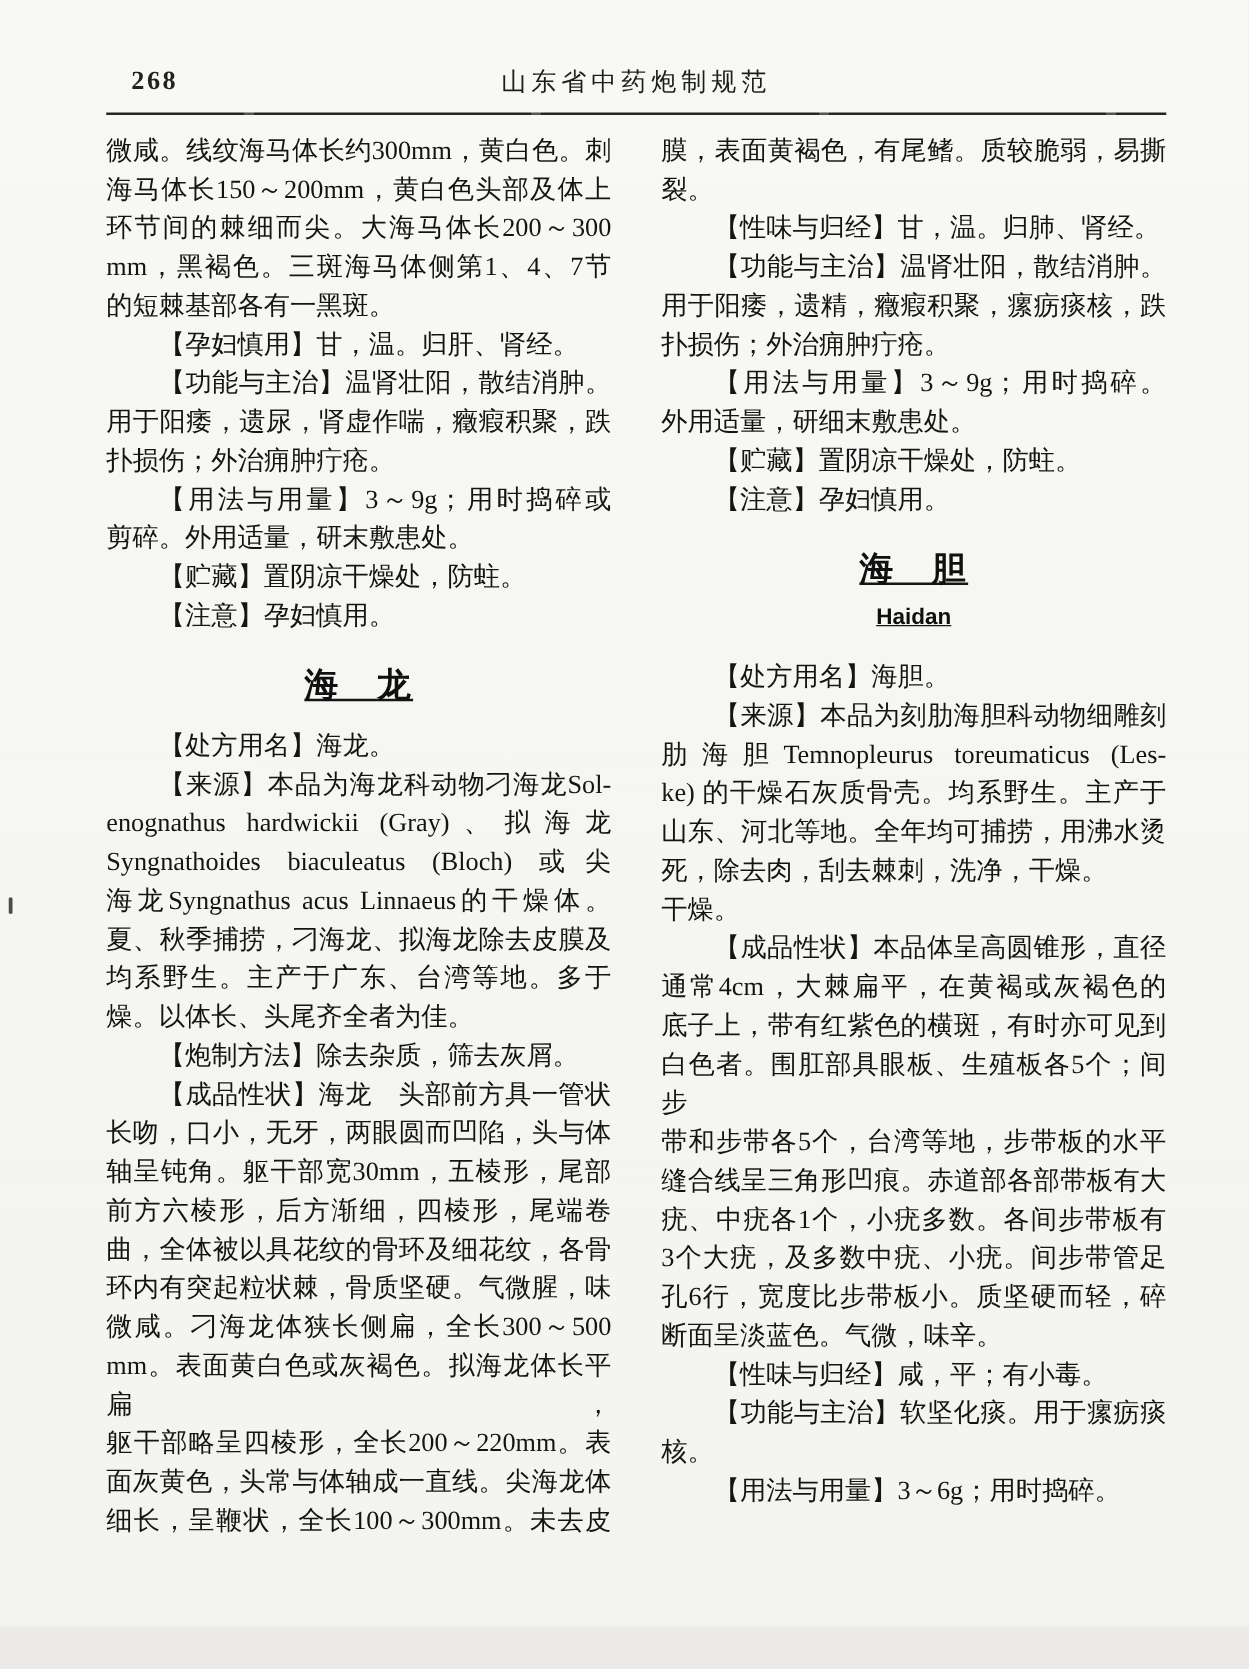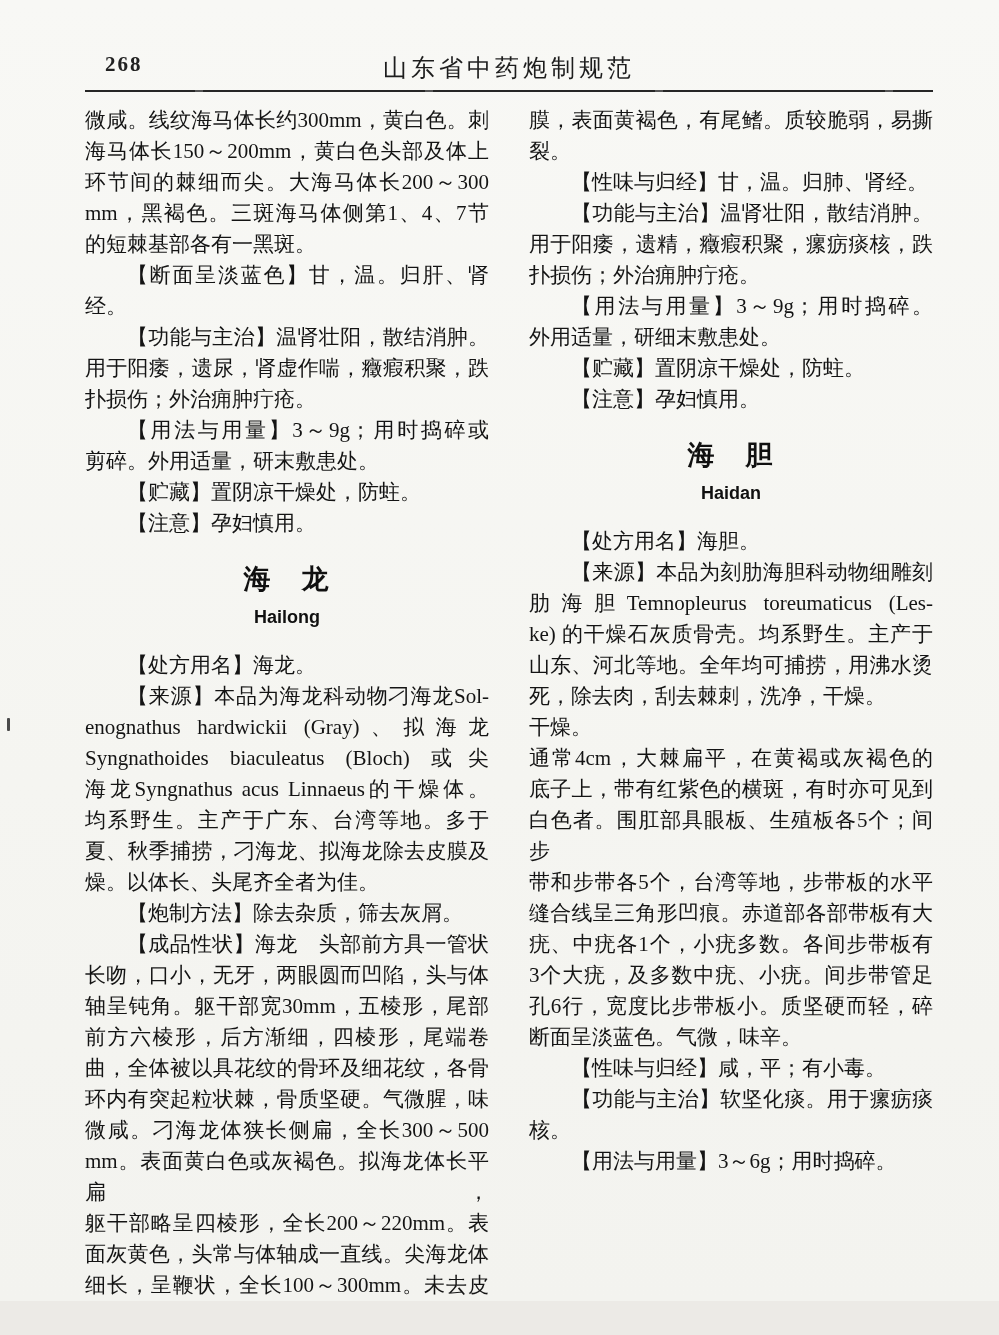--- a/index.html
+++ b/index.html
@@ -11,35 +11,35 @@
     background:linear-gradient(180deg,#f8f8f5 0%, #f5f5f1 60%, #f3f3ef 100%);
     color:#161616;
     font-family:"Liberation Serif","DejaVu Serif",serif;
   }
   .hdr { position:relative; height:30px; }
   .pagenum {
     position:absolute; left:20px; top:2px;
     font-size:21px; letter-spacing:2px; font-weight:bold; color:#222;
   }
   .htitle {
-    text-align:center; font-size:24px; letter-spacing:4px; color:#1d1d1d;
+    text-align:center; font-size:20px; letter-spacing:4px; color:#1d1d1d;
     padding-top:2px;
   }
   .rule { height:2px; margin-top:10px;
     background:repeating-linear-gradient(90deg,#262626 0 110px,#555 110px 118px,#262626 118px 230px);
   }
   .cols { display:flex; gap:40px; margin-top:13px; }
   .col { flex:1; min-width:0; font-size:21px; line-height:31px; }
   .line {
     text-align:justify; text-align-last:justify; text-justify:distribute;
     white-space:normal; color:#141414;
   }
   .line.first { text-indent:2em; }
   .line.last { text-align-last:left; }
-  .sec-title { text-align:center; margin:25px 0 17px; }
+  .sec-title { text-align:center; margin:25px 0 17px;text-decoration:underline; }
   .sec-title .zh { font-size:27px; font-weight:bold; letter-spacing:2px; color:#101010; }
   .sec-title .py {
     font-size:18px; font-weight:bold; margin-top:7px;
     font-family:"Liberation Sans","DejaVu Sans",sans-serif; color:#101010;
   }
   .artifact { position:absolute; left:7px; top:718px; width:3px; height:13px; background:#4a4a4a; border-radius:1px; }
 </style>
 </head>
 <body>
 
@@ -49,39 +49,38 @@
     <div class="htitle">山东省中药炮制规范</div>
   </div>
   <div class="rule"></div>
   <div class="cols">
     <div class="col">
         <div class="line">微咸。线纹海马体长约300mm，黄白色。刺</div>
         <div class="line">海马体长150～200mm，黄白色头部及体上</div>
         <div class="line">环节间的棘细而尖。大海马体长200～300</div>
         <div class="line">mm，黑褐色。三斑海马体侧第1、4、7节</div>
         <div class="line last">的短棘基部各有一黑斑。</div>
-        <div class="line first last">【断面呈淡蓝色】甘，温。归肝、肾经。</div>
+        <div class="line first last">【孕妇慎用】甘，温。归肝、肾经。</div>
         <div class="line first">【功能与主治】温肾壮阳，散结消肿。</div>
         <div class="line">用于阳痿，遗尿，肾虚作喘，癥瘕积聚，跌</div>
         <div class="line last">扑损伤；外治痈肿疔疮。</div>
         <div class="line first">【用法与用量】3～9g；用时捣碎或</div>
         <div class="line last">剪碎。外用适量，研末敷患处。</div>
         <div class="line first last">【贮藏】置阴凉干燥处，防蛀。</div>
         <div class="line first last">【注意】孕妇慎用。</div>
         <div class="sec-title">
           <div class="zh">海　龙</div>
-          <div class="py">Hailong</div>
         </div>
         <div class="line first last">【处方用名】海龙。</div>
         <div class="line first">【来源】本品为海龙科动物刁海龙Sol-</div>
         <div class="line">enognathus hardwickii (Gray)、拟海龙</div>
         <div class="line">Syngnathoides biaculeatus (Bloch) 或尖</div>
         <div class="line">海龙Syngnathus acus Linnaeus的干燥体。</div>
+        <div class="line">夏、秋季捕捞，刁海龙、拟海龙除去皮膜及</div>
         <div class="line">均系野生。主产于广东、台湾等地。多于</div>
-        <div class="line">夏、秋季捕捞，刁海龙、拟海龙除去皮膜及</div>
         <div class="line last">燥。以体长、头尾齐全者为佳。</div>
         <div class="line first last">【炮制方法】除去杂质，筛去灰屑。</div>
         <div class="line first">【成品性状】海龙　头部前方具一管状</div>
         <div class="line">长吻，口小，无牙，两眼圆而凹陷，头与体</div>
         <div class="line">轴呈钝角。躯干部宽30mm，五棱形，尾部</div>
         <div class="line">前方六棱形，后方渐细，四棱形，尾端卷</div>
         <div class="line">曲，全体被以具花纹的骨环及细花纹，各骨</div>
         <div class="line">环内有突起粒状棘，骨质坚硬。气微腥，味</div>
         <div class="line">微咸。刁海龙体狭长侧扁，全长300～500</div>
         <div class="line">mm。表面黄白色或灰褐色。拟海龙体长平扁，</div>
@@ -104,20 +103,21 @@
           <div class="zh">海　胆</div>
           <div class="py">Haidan</div>
         </div>
         <div class="line first last">【处方用名】海胆。</div>
         <div class="line first">【来源】本品为刻肋海胆科动物细雕刻</div>
         <div class="line">肋海胆Temnopleurus toreumaticus (Les-</div>
         <div class="line">ke) 的干燥石灰质骨壳。均系野生。主产于</div>
         <div class="line">山东、河北等地。全年均可捕捞，用沸水烫</div>
         <div class="line last">死，除去肉，刮去棘刺，洗净，干燥。</div>
         <div class="line last">干燥。</div>
+        <div class="line first">【成品性状】本品体呈高圆锥形，直径</div>
         <div class="line">通常4cm，大棘扁平，在黄褐或灰褐色的</div>
         <div class="line">底子上，带有红紫色的横斑，有时亦可见到</div>
         <div class="line">白色者。围肛部具眼板、生殖板各5个；间步</div>
         <div class="line">带和步带各5个，台湾等地，步带板的水平</div>
         <div class="line">缝合线呈三角形凹痕。赤道部各部带板有大</div>
         <div class="line">疣、中疣各1个，小疣多数。各间步带板有</div>
         <div class="line">3个大疣，及多数中疣、小疣。间步带管足</div>
         <div class="line">孔6行，宽度比步带板小。质坚硬而轻，碎</div>
         <div class="line last">断面呈淡蓝色。气微，味辛。</div>
         <div class="line first last">【性味与归经】咸，平；有小毒。</div>

